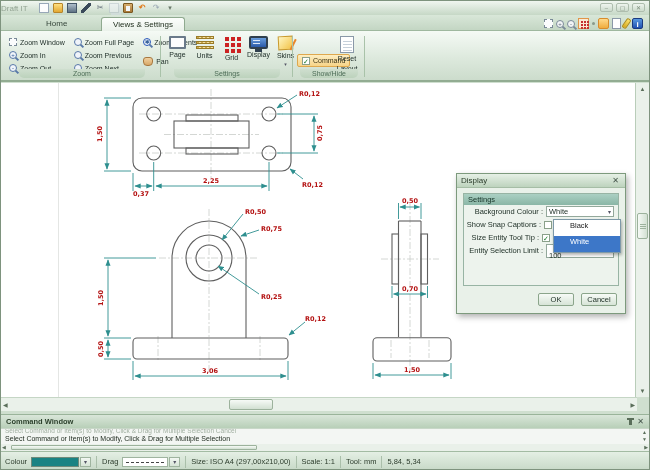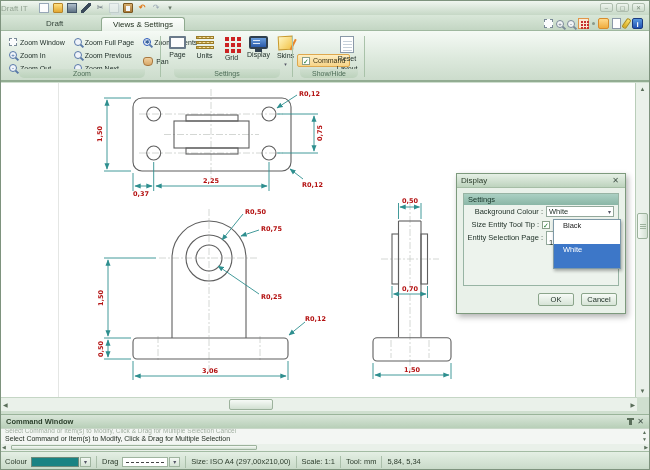--- a/index.html
+++ b/index.html
@@ -103,21 +103,21 @@
   .gbox{position:absolute;left:6px;top:19px;right:6px;height:93px;border:1px solid #98b4a4;background:#edf3ed}
   .ghead{height:11px;line-height:11px;background:linear-gradient(#abd0c3,#8ab6a6);padding-left:4px;color:#173428}
   .drow{display:flex;align-items:center;justify-content:flex-end;height:13px;padding-right:4px}
   .drow .lbl{margin-right:3px}
   .combo{width:68px;height:11px;background:#fff;border:1px solid #93a89b;display:flex;justify-content:space-between;align-items:center;padding:0 2px;line-height:10px}
   .combo .ca{font-size:6px;color:#556}
   .tin{width:68px;height:11px;background:#fff;border:1px solid #93a89b;padding:6px 2px;line-height:10px}
   .peek{margin-right:64px}
   .mid{margin-right:62px}
   .dlist{position:absolute;right:4px;top:45px;width:68px;background:#fff;border:1px solid #7e99a8;z-index:6;box-shadow:1px 2px 3px rgba(0,0,0,.3)}
-  .ditem{height:24px;line-height:12px;padding-left:9px;color:#222}
+  .ditem{height:16px;line-height:12px;padding-left:16px;color:#222}
   .ditem.sel{background:#3d77c8;color:#fff}
   .dlg-btns{position:absolute;right:8px;bottom:7px;display:flex;gap:7px}
   .dbtn{width:36px;height:13px;font-size:7.5px;line-height:12px;text-align:center;color:#22332a;
         background:linear-gradient(#f7fbf7,#d7e4d7);border:1px solid #8ba58b;border-radius:2px}
 
   
   .cmdpanel{position:absolute;top:413px;left:0;right:0;height:36px;background:#dfeadf;border-top:1px solid #9ab49a}
   .cmdhead{height:13px;background:linear-gradient(#d9e6d9,#b8cfb8);display:flex;justify-content:space-between;align-items:center;
            padding:0 5px;font-size:7.5px;font-weight:bold;color:#2c402c}
   .cmdicons{display:flex;gap:5px;align-items:center;font-weight:normal}
@@ -163,21 +163,21 @@
       <span class="qi q-more"></span>
     </div>
     <div class="winbtns">
       <span class="wb">–</span>
       <span class="wb">▢</span>
       <span class="wb">✕</span>
     </div>
   </div>
 
   <div class="tabrow">
-    <span class="tab tab-home">Draft</span>
+    <span class="tab tab-home">Home</span>
     <span class="tab tab-active">Views &amp; Settings</span>
   </div>
   <div class="tabicons">
     <span class="dashsq"></span>
     <span class="mg gray">+</span>
     <span class="mg gray">-</span>
     <span class="minidots">
         <i></i>
       </span>
     <span class="tinydot"></span>
@@ -410,25 +410,29 @@
     <div class="gbox">
       <div class="ghead">Settings</div>
       <div class="drow">
         <span class="lbl">Background Colour :</span>
         <span class="combo">
           <span>White</span>
           <span class="ca">▾</span>
         </span>
       </div>
       <div class="drow">
+        <span class="lbl">Show Snap Captions :</span>
+        <span class="cb mid"></span>
+      </div>
+      <div class="drow">
         <span class="lbl">Size Entity Tool Tip :</span>
         <span class="cb peek">✓</span>
       </div>
       <div class="drow">
-        <span class="lbl">Entity Selection Page :</span>
+        <span class="lbl">Entity Selection Limit :</span>
         <span class="tin">100</span>
       </div>
     </div>
     <div class="dlist">
       <div class="ditem">Black</div>
       <div class="ditem sel">White</div>
     </div>
     <div class="dlg-btns">
       <span class="dbtn">OK</span>
       <span class="dbtn">Cancel</span>

